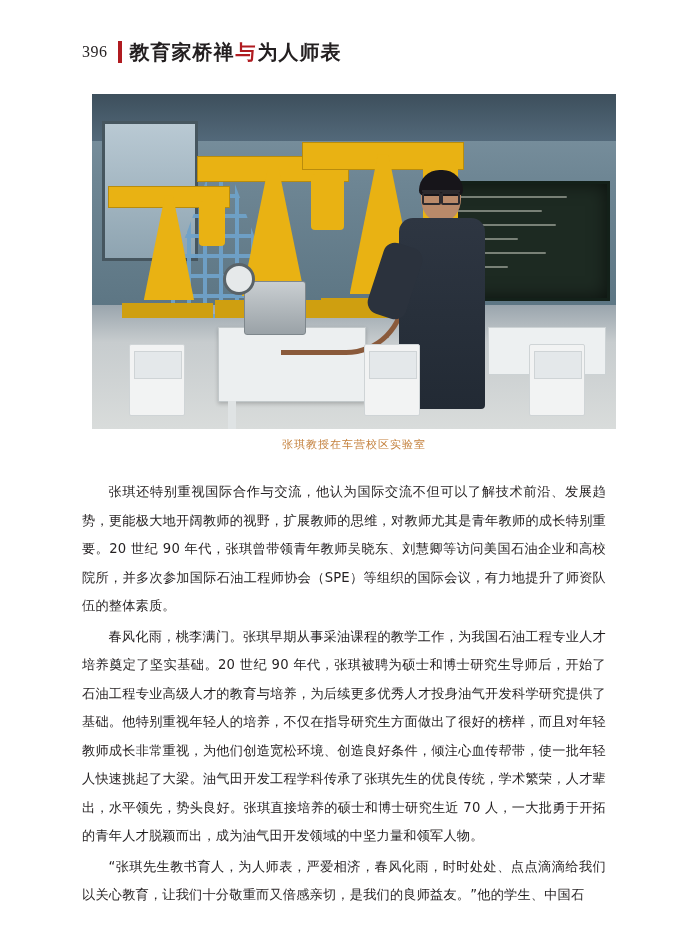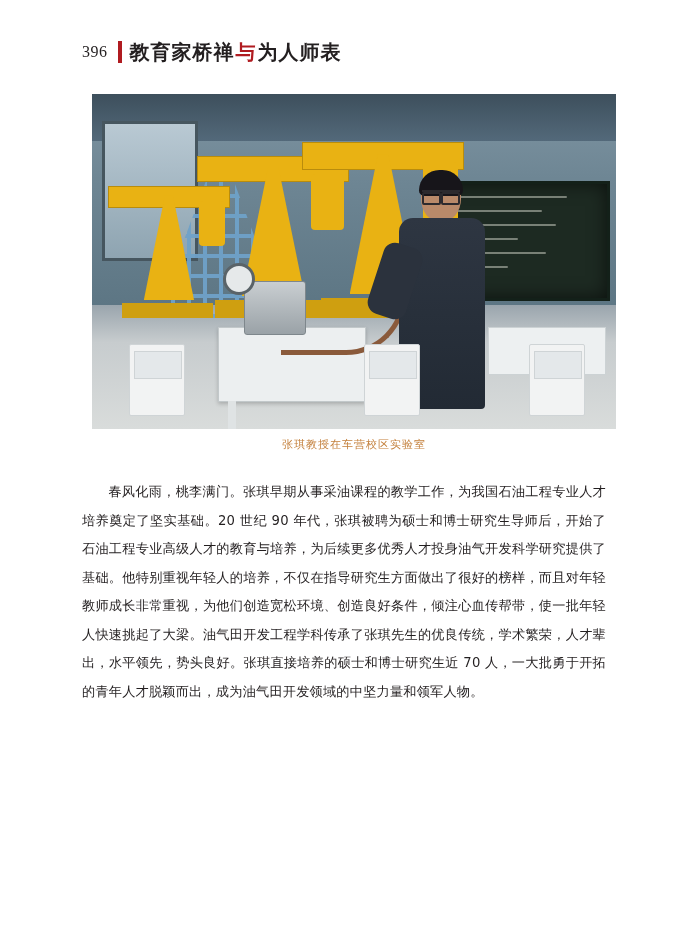--- a/index.html
+++ b/index.html
@@ -355,16 +355,18 @@
         <span class="arm"></span>
       </div>
       <div class="chair chair-1"></div>
       <div class="chair chair-2"></div>
       <div class="chair chair-3"></div>
     </div>
     <div class="figure-caption">张琪教授在车营校区实验室</div>
   </div>
 
   <div class="body-text">
+    <p>张琪还特别重视国际合作与交流，他认为国际交流不但可以了解技术前沿、发展趋势，更能极大地开阔教师的视野，扩展教师的思维，对教师尤其是青年教师的成长特别重要。20 世纪 90 年代，张琪曾带领青年教师吴晓东、刘慧卿等访问美国石油企业和高校院所，并多次参加国际石油工程师协会（SPE）等组织的国际会议，有力地提升了师资队伍的整体素质。</p>
     <p>春风化雨，桃李满门。张琪早期从事采油课程的教学工作，为我国石油工程专业人才培养奠定了坚实基础。20 世纪 90 年代，张琪被聘为硕士和博士研究生导师后，开始了石油工程专业高级人才的教育与培养，为后续更多优秀人才投身油气开发科学研究提供了基础。他特别重视年轻人的培养，不仅在指导研究生方面做出了很好的榜样，而且对年轻教师成长非常重视，为他们创造宽松环境、创造良好条件，倾注心血传帮带，使一批年轻人快速挑起了大梁。油气田开发工程学科传承了张琪先生的优良传统，学术繁荣，人才辈出，水平领先，势头良好。张琪直接培养的硕士和博士研究生近 70 人，一大批勇于开拓的青年人才脱颖而出，成为油气田开发领域的中坚力量和领军人物。</p>
+    <p>“张琪先生教书育人，为人师表，严爱相济，春风化雨，时时处处、点点滴滴给我们以关心教育，让我们十分敬重而又倍感亲切，是我们的良师益友。”他的学生、中国石</p>
   </div>
 
 </div>
 
 </body></html>

